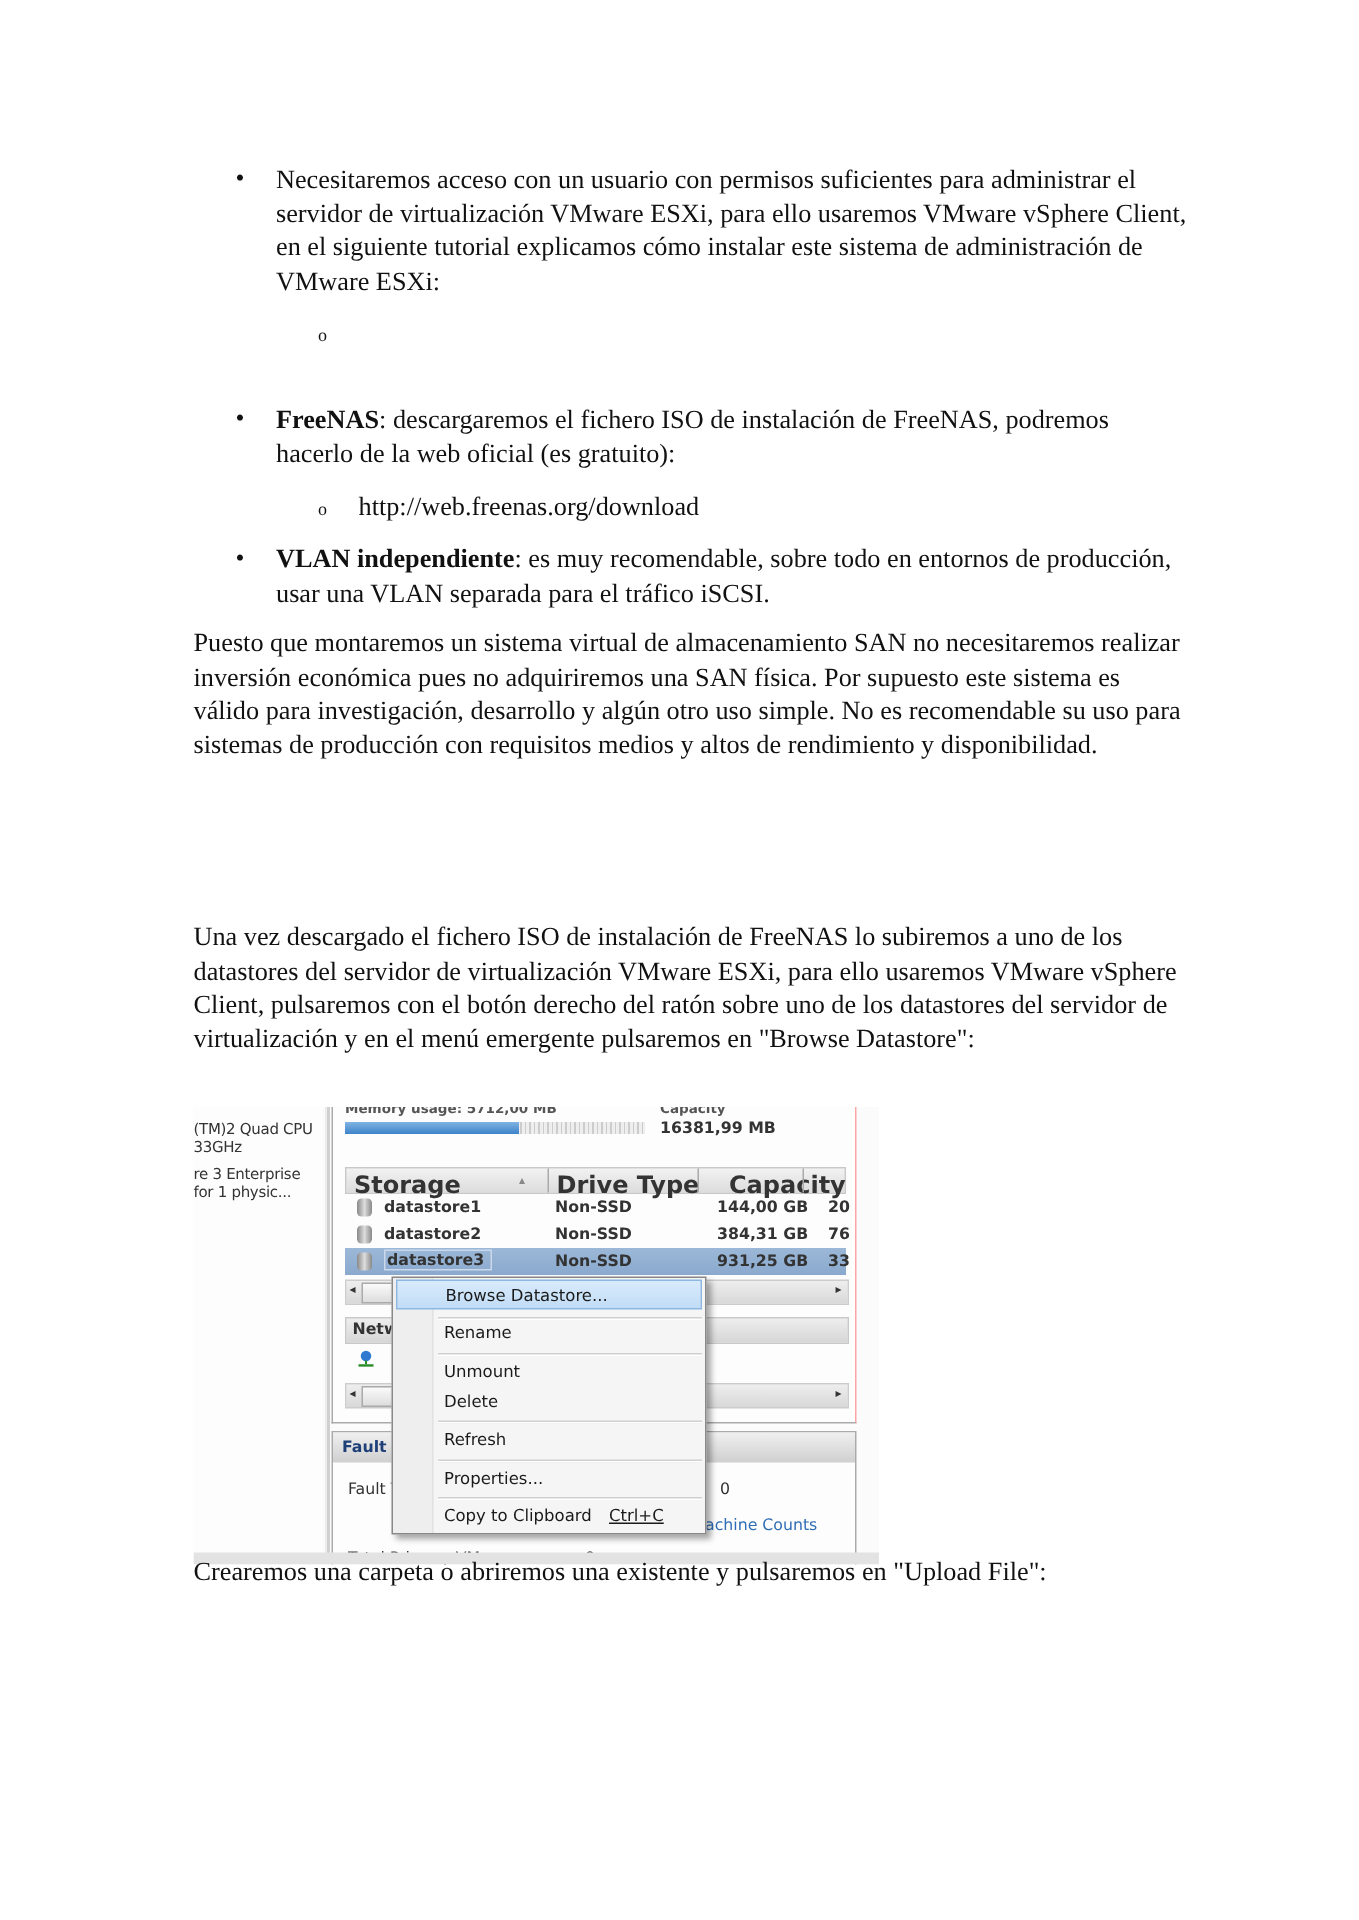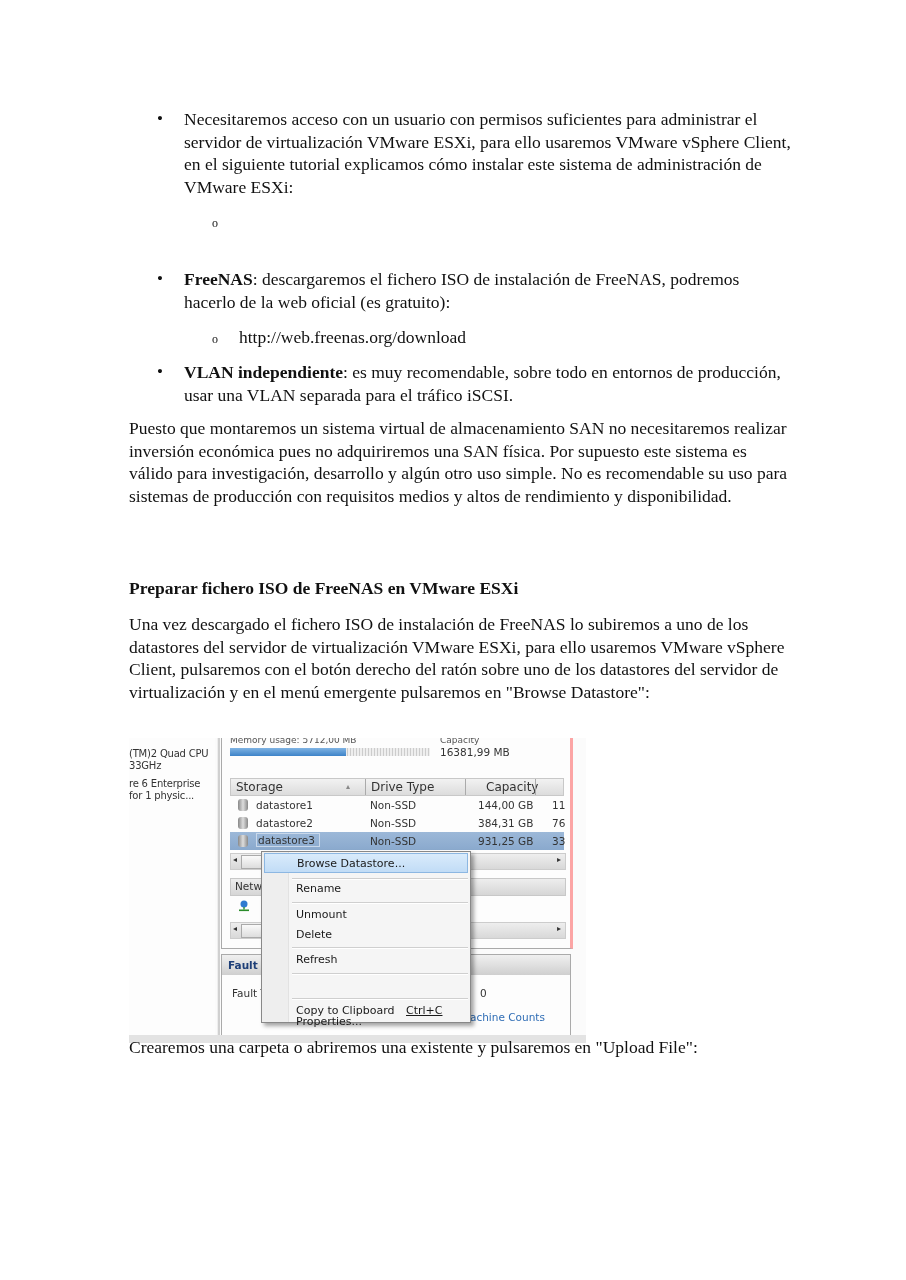--- a/index.html
+++ b/index.html
@@ -16,29 +16,29 @@
     b { font-weight: bold; }
     .heading { position: absolute; left: 129px; top: 578px; font-size: 17.5px; font-weight: bold; }
 
     
     .shot { position: absolute; left: 129px; top: 738px; width: 457px; height: 305px; background: #fbfbfb;
       font-family: "DejaVu Sans", sans-serif; font-size: 10.5px; color: #333; overflow: hidden; }
     .shot .bottom-bar { position: absolute; left: 0; bottom: 0; width: 100%; height: 8px; background: #e3e3e3; }
     .left-pane { position: absolute; left: 0; top: 0; width: 86px; height: 300px; background: #fdfdfd; }
     .left-pane div { position: absolute; left: 0; white-space: nowrap; font-size: 10px; color: #333; letter-spacing: -0.2px; }
     .vsep { position: absolute; left: 88px; top: 0; width: 2px; height: 300px; background: #d0d0d0; border-left: 1px solid #eee; }
-    .panel { position: absolute; left: 92px; top: 0; width: 348px; height: 210px; border-left: 1px solid #aaa; border-right: 3px solid #fca5a5; border-bottom: 1px solid #aaa; background: #fdfdfd; }
+    .panel { position: absolute; left: 92px; top: 0; width: 348px; height: 210px; border-left: 1px solid #aaa; border-right: 1px solid #fca5a5; border-bottom: 1px solid #aaa; background: #fdfdfd; font-weight: bold; }
     .mem-label { position: absolute; left: 8px; top: -3px; font-size: 9px; color: #555; }
     .cap-label { position: absolute; left: 218px; top: -3px; font-size: 9px; color: #555; }
     .membar { position: absolute; left: 8px; top: 10px; width: 200px; height: 8px; background: repeating-linear-gradient(90deg,#ccc 0,#ccc 1px,#eee 1px,#eee 3px); }
     .membar .fill { height: 100%; width: 58%; background: linear-gradient(#7fb3e3,#3d83c8); }
     .mem-total { position: absolute; left: 218px; top: 8px; font-size: 10.5px; }
     .table { position: absolute; left: 8px; top: 40px; width: 334px; }
     .thead { position: relative; height: 16px; background: linear-gradient(#f2f2f2,#dcdcdc); border: 1px solid #c8c8c8; }
-    .th { position: absolute; top: 1px; font-size: 12px; color: #333; }
+    .th { position: absolute; top: 1px; font-size: 16px; color: #333; }
     .th-sep { position: absolute; top: 0; width: 1px; height: 16px; background: #aaa; }
     .row { position: relative; height: 18px; }
     .row.sel { background: linear-gradient(#9cb8d8,#8aa9cd); }
     .cell { position: absolute; top: 3px; font-size: 10.5px; white-space: nowrap; }
     .dbicon { position: absolute; left: 8px; top: 3px; width: 10px; height: 12px; border-radius: 3px; background: linear-gradient(90deg,#888,#ddd,#888); }
     .scrollbar { position: absolute; left: 8px; height: 15px; width: 334px; background: linear-gradient(#eee,#d8d8d8); border: 1px solid #ccc; }
     .scrollbar .thumb { position: absolute; left: 10px; top: 1px; width: 20px; height: 12px; background: linear-gradient(#fafafa,#ddd); border: 1px solid #aaa; }
     .scrollbar .al { position: absolute; left: 2px; top: 1px; font-size: 8px; }
     .scrollbar .ar { position: absolute; right: 4px; top: 1px; font-size: 8px; }
     .net-head { position: absolute; left: 8px; top: 140px; width: 334px; height: 16px; background: linear-gradient(#eee,#d6d6d6); border: 1px solid #c8c8c8; }
@@ -81,29 +81,28 @@
     <div class="sub-text">http://web.freenas.org/download</div>
   </div>
 
   <div class="bullet-row txt" style="top:361px;height:46px;">
     <span class="bullet">•</span>
     <div class="bullet-text"><b>VLAN independiente</b><span>: es muy recomendable, sobre todo en entornos de producción, usar una VLAN separada para el tráfico iSCSI.</span></div>
   </div>
 
   <div class="para txt" style="top:417px;">Puesto que montaremos un sistema virtual de almacenamiento SAN no necesitaremos realizar inversión económica pues no adquiriremos una SAN física. Por supuesto este sistema es válido para investigación, desarrollo y algún otro uso simple. No es recomendable su uso para sistemas de producción con requisitos medios y altos de rendimiento y disponibilidad.</div>
 
-  <div class="heading">Preparar fichero ISO de FreeNAS en VMware ESXi</div>
 
   <div class="para txt" style="top:613px;">Una vez descargado el fichero ISO de instalación de FreeNAS lo subiremos a uno de los datastores del servidor de virtualización VMware ESXi, para ello usaremos VMware vSphere Client, pulsaremos con el botón derecho del ratón sobre uno de los datastores del servidor de virtualización y en el menú emergente pulsaremos en "Browse Datastore":</div>
 
   <div class="shot">
     <div class="left-pane">
       <div style="top:10px;">(TM)2 Quad CPU</div>
       <div style="top:22px;">33GHz</div>
-      <div style="top:40px;">re 6 Enterprise</div>
+      <div style="top:40px;">re 3 Enterprise</div>
       <div style="top:52px;"> for 1 physic...</div>
     </div>
     <div class="vsep"></div>
 
     <div class="panel">
       <div class="mem-label">Memory usage: 5712,00 MB</div>
       <div class="cap-label">Capacity</div>
       <div class="membar">
           <div class="fill"></div>
         </div>
@@ -117,21 +116,21 @@
           <span class="th" style="left:140px;">Drive Type</span>
           <span class="th-sep" style="left:234px;"></span>
           <span class="th" style="left:255px;">Capacity</span>
           <span class="th-sep" style="left:304px;"></span>
         </div>
         <div class="row">
           <span class="dbicon"></span>
           <span class="cell" style="left:26px;">datastore1</span>
           <span class="cell" style="left:140px;">Non-SSD</span>
           <span class="cell" style="left:248px;">144,00 GB</span>
-          <span class="cell" style="left:322px;">11</span>
+          <span class="cell" style="left:322px;">20</span>
         </div>
         <div class="row">
           <span class="dbicon"></span>
           <span class="cell" style="left:26px;">datastore2</span>
           <span class="cell" style="left:140px;">Non-SSD</span>
           <span class="cell" style="left:248px;">384,31 GB</span>
           <span class="cell" style="left:322px;">76</span>
         </div>
         <div class="row sel">
           <span class="dbicon"></span>
@@ -189,21 +188,21 @@
           <span>Unmount</span>
         </div>
       <div class="ctx-item" style="top:73px;">
           <span>Delete</span>
         </div>
       <div class="ctx-sep" style="top:95px;"></div>
       <div class="ctx-item" style="top:98px;">
           <span>Refresh</span>
         </div>
       <div class="ctx-sep" style="top:121px;"></div>
-      <div class="ctx-item" style="top:124px;margin-top:36px;">
+      <div class="ctx-item" style="top:124px;">
           <span>Properties...</span>
         </div>
       <div class="ctx-sep" style="top:146px;"></div>
       <div class="ctx-item" style="top:149px;">
         <span>Copy to Clipboard</span>
         <span class="sc">Ctrl+C</span>
       </div>
     </div>
 
     <div class="bottom-bar"></div>

